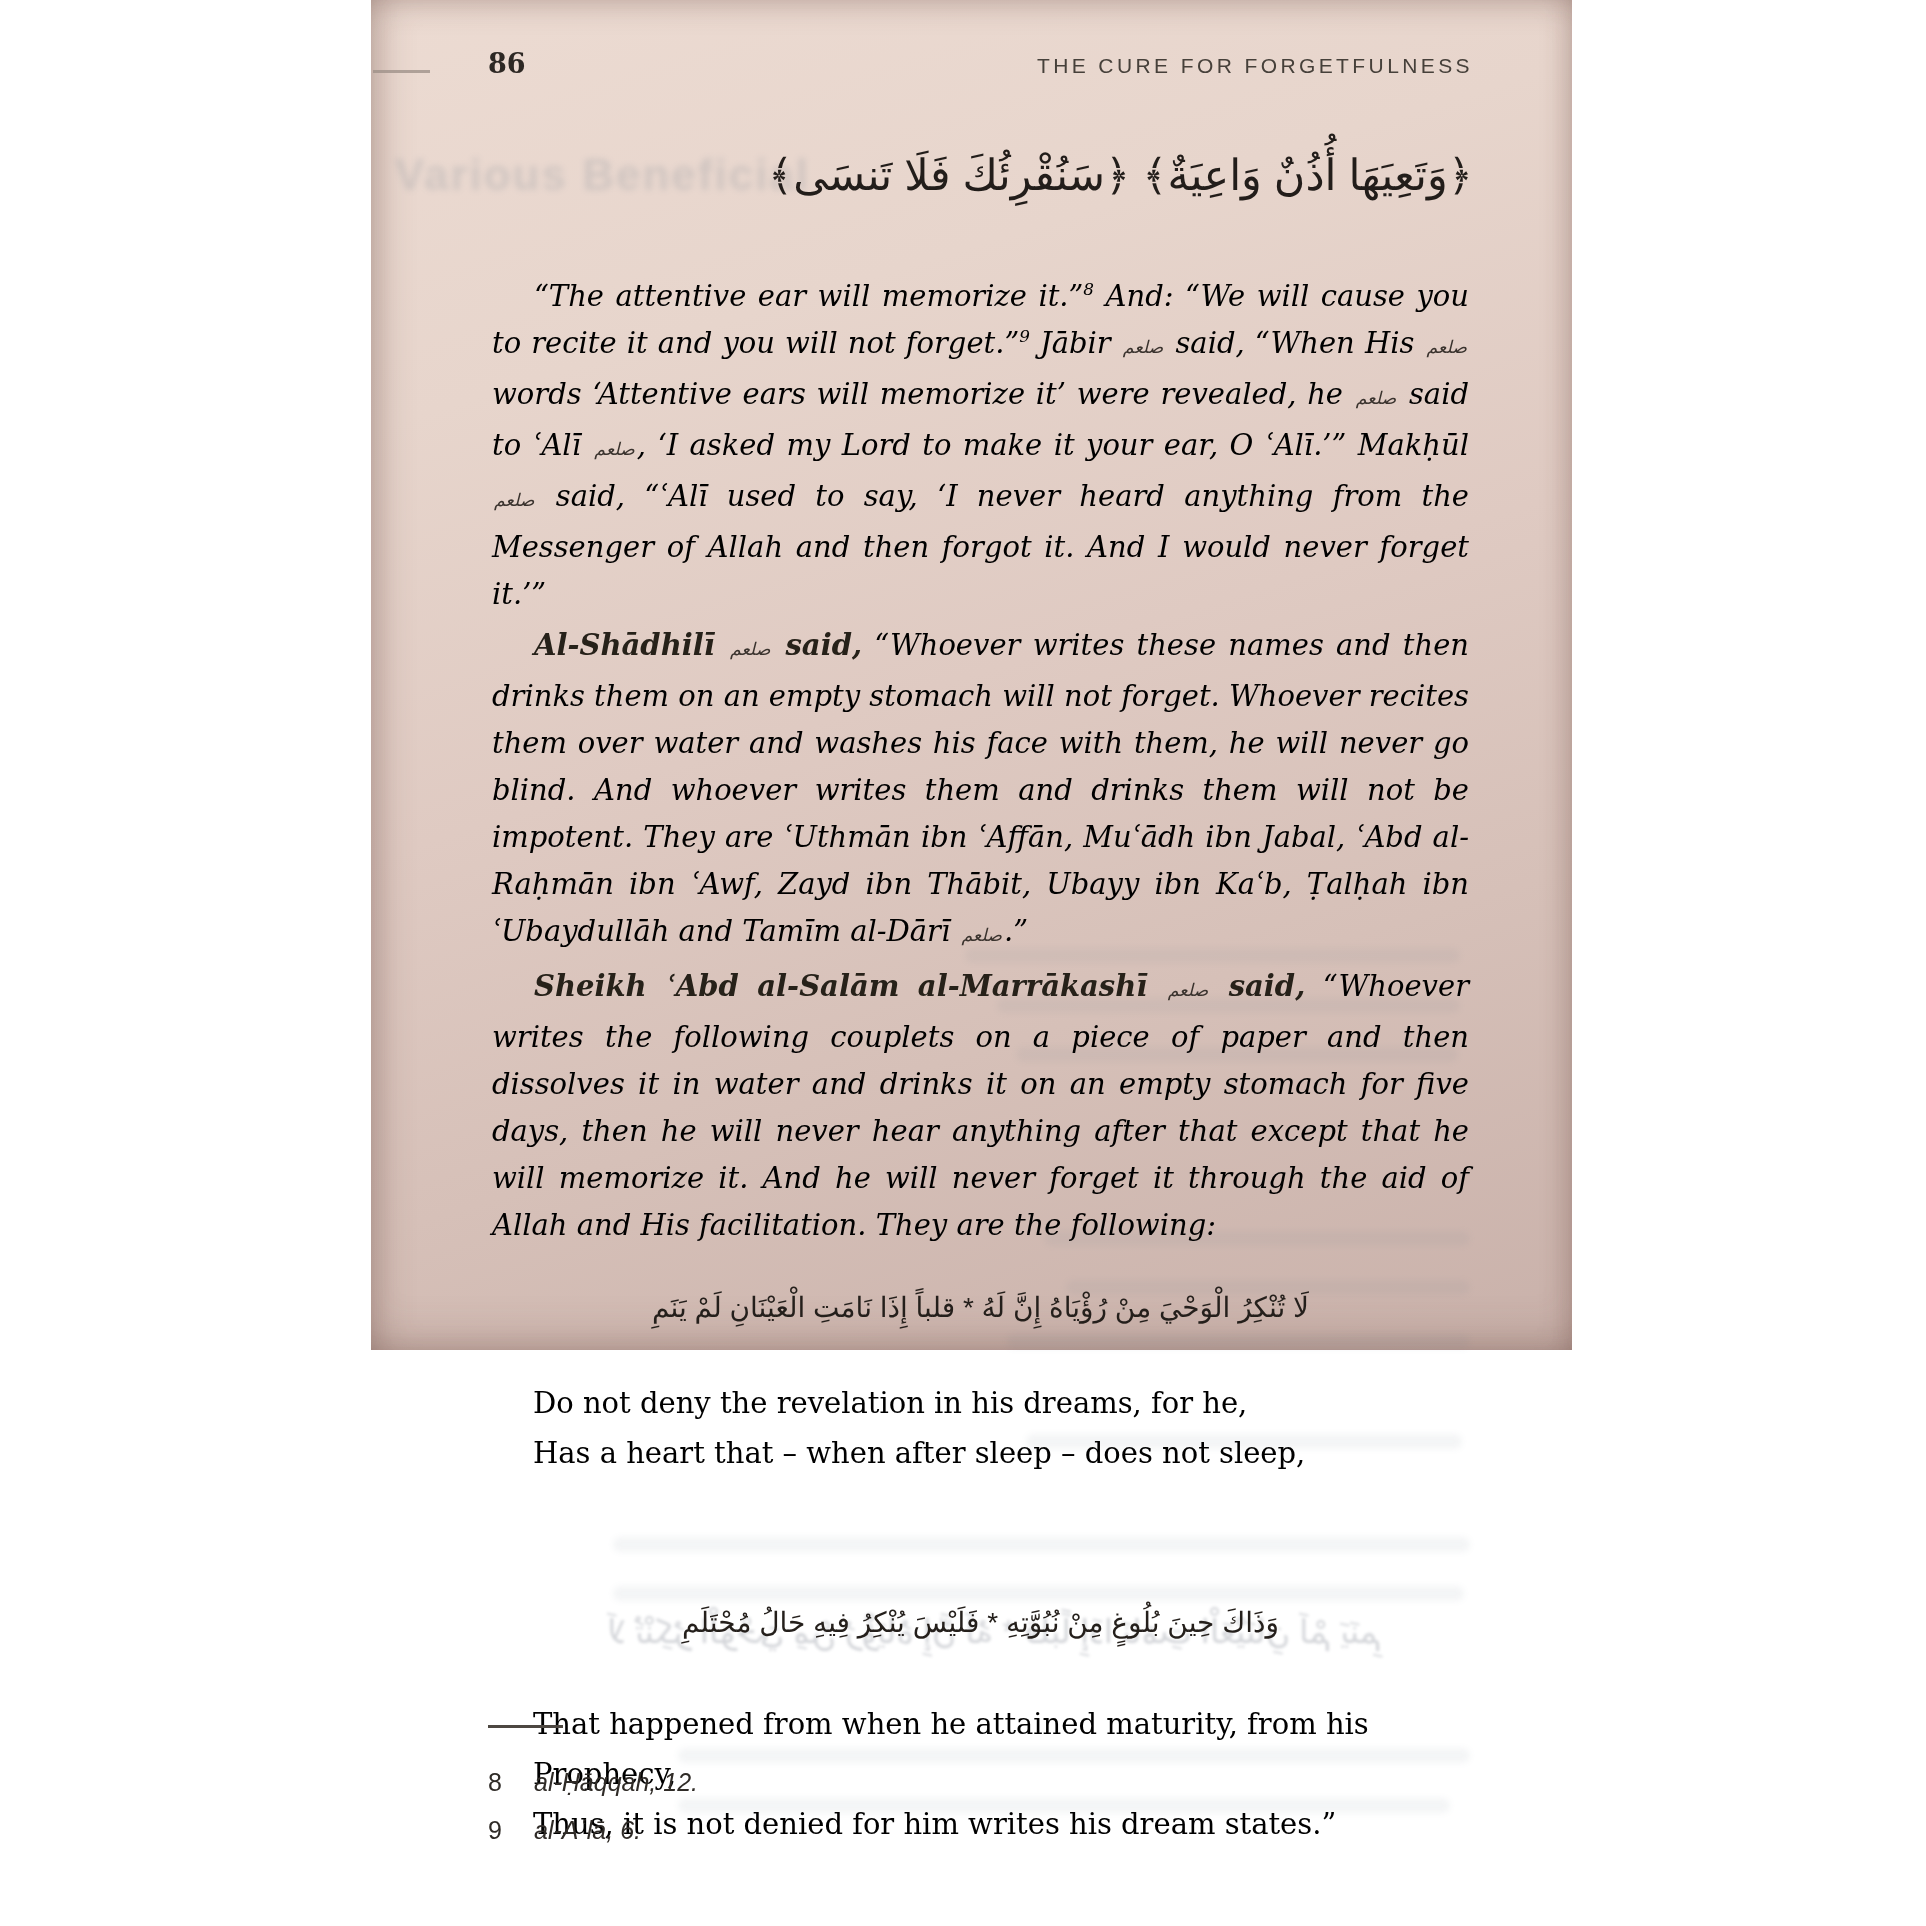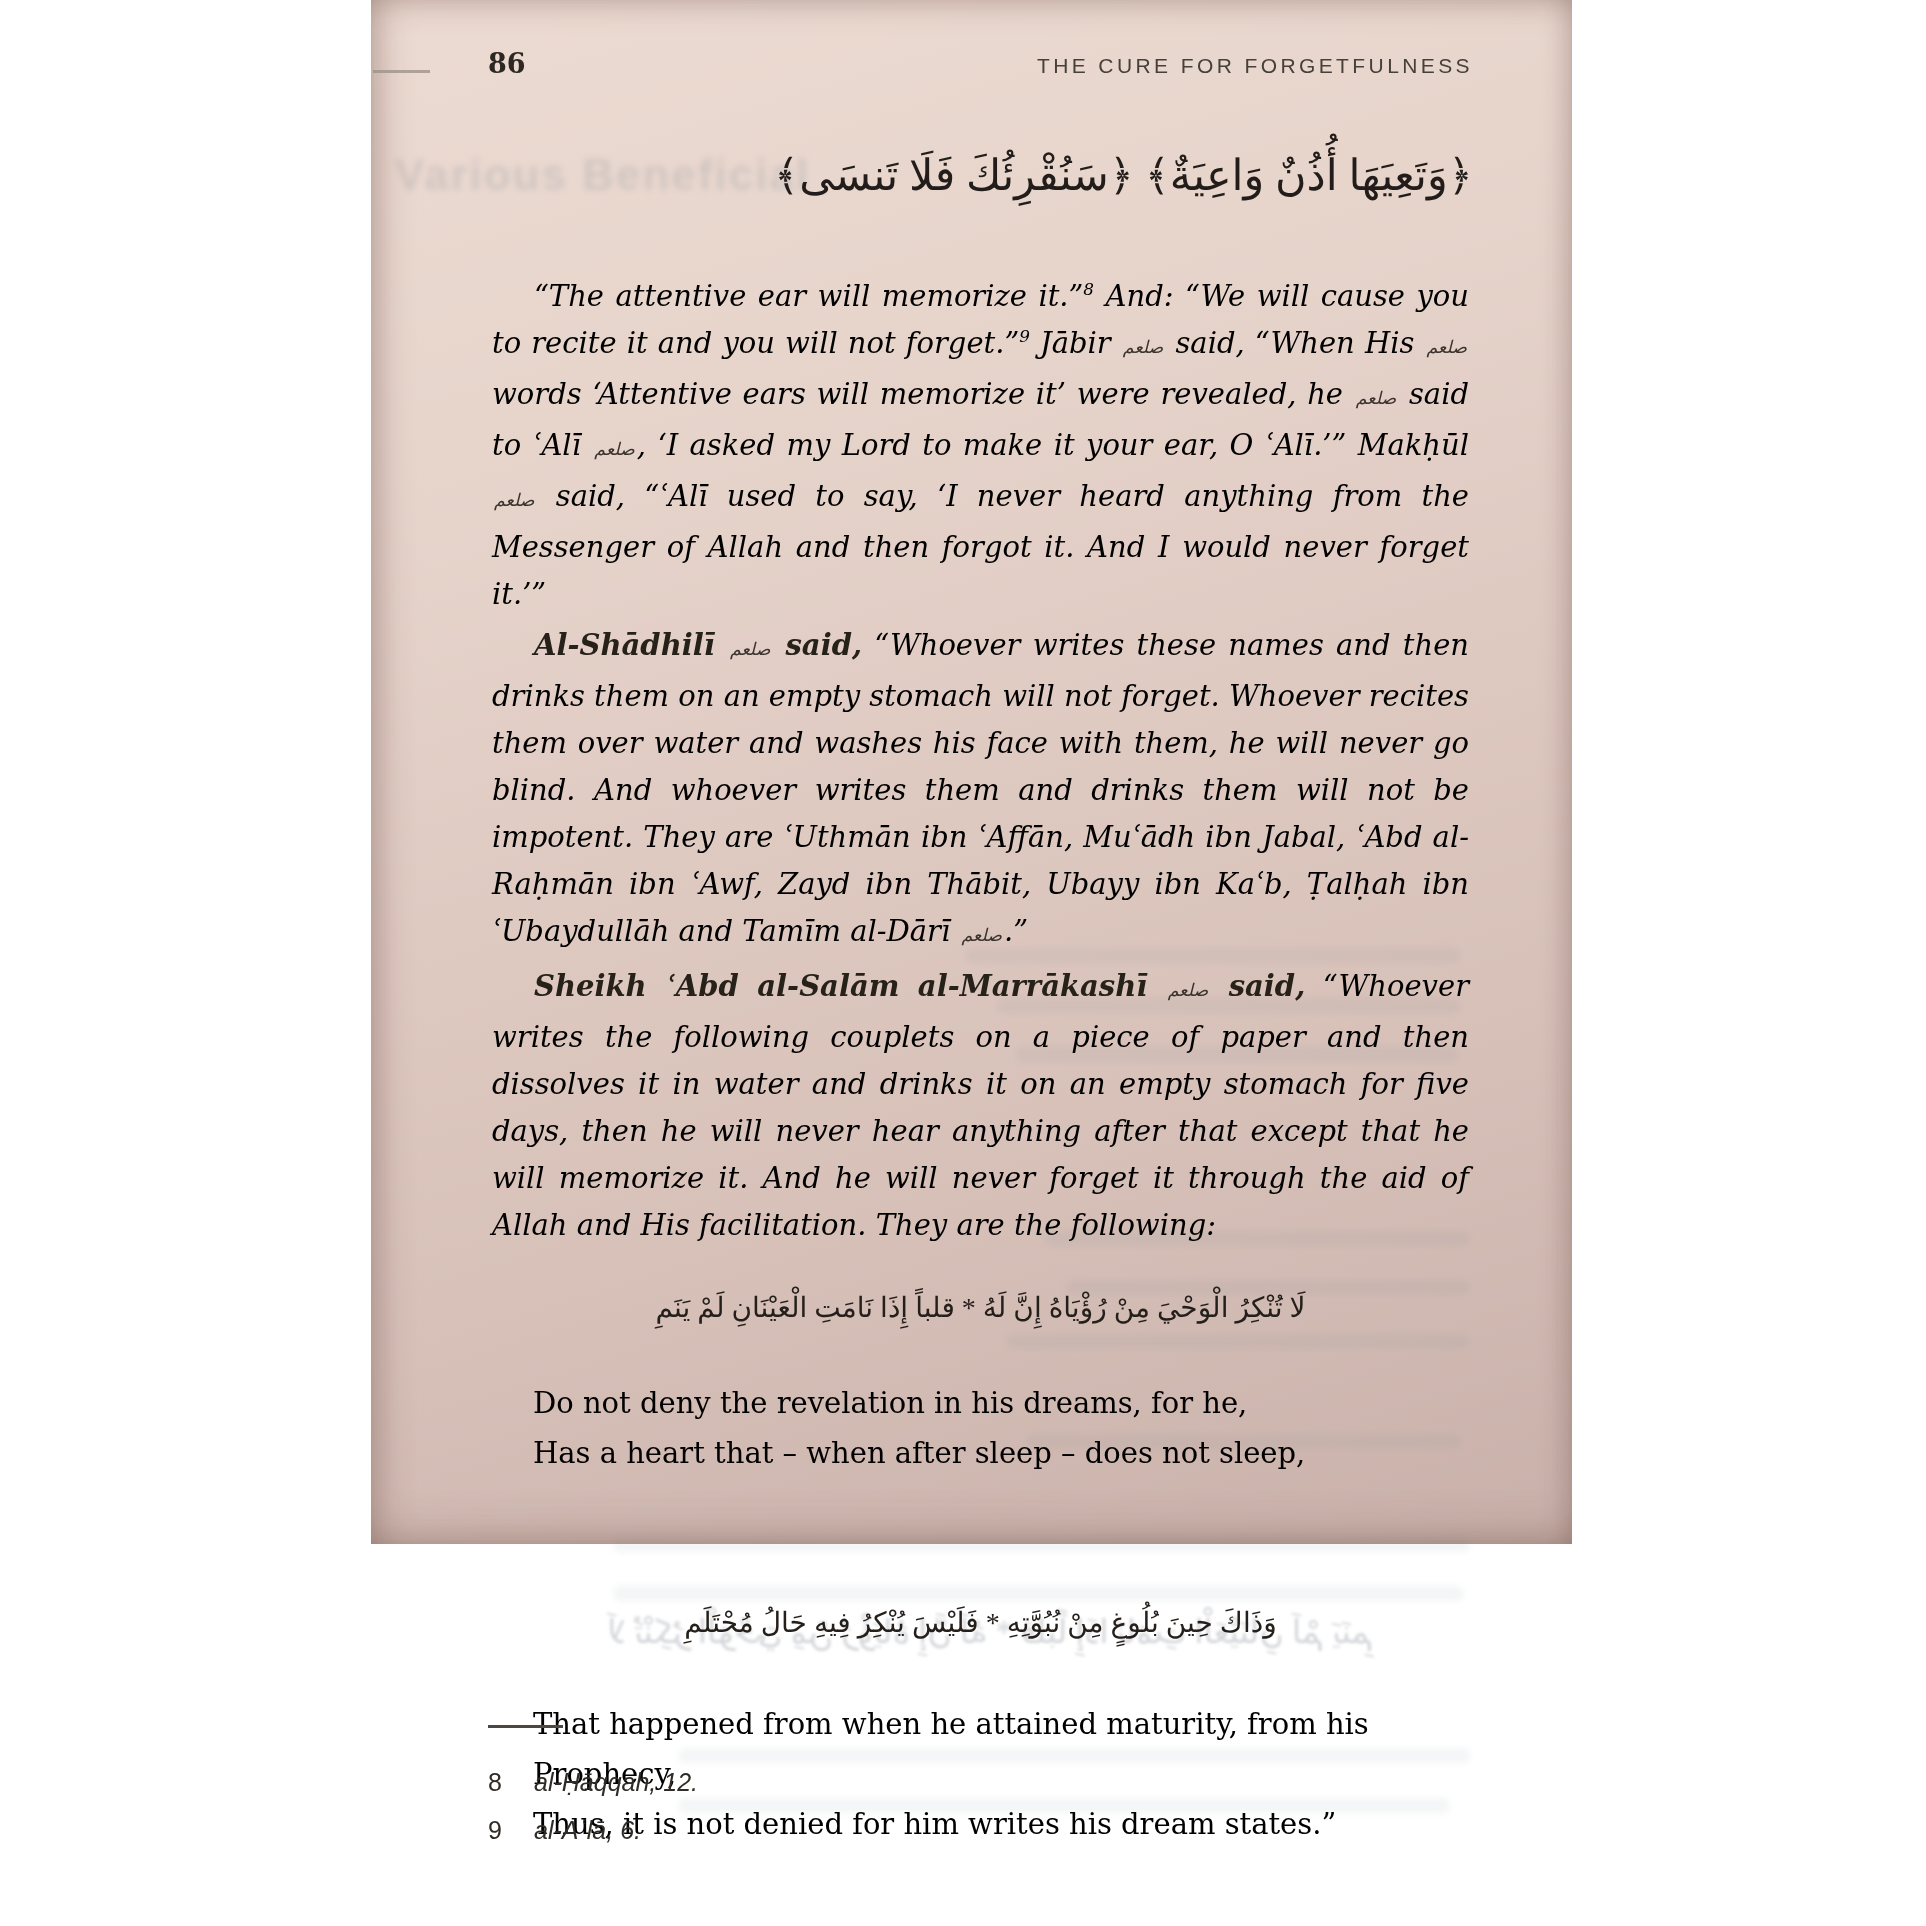--- a/index.html
+++ b/index.html
@@ -1,40 +1,40 @@
 <!DOCTYPE html>
 <html><head>
 <meta charset="utf-8">
 <style>
   html,body{margin:0;padding:0;background:#ffffff;}
   body{width:1927px;height:1927px;position:relative;overflow:hidden;
        font-family:"DejaVu Serif", serif;}
 
   
   .page{
-    position:absolute;left:371px;top:0;width:1201px;height:1544px;
+    position:absolute;left:371px;top:0;width:1201px;height:1350px;
     background:linear-gradient(163deg,#ecdbd2 0%,#e7d5cc 25%,#dfcac2 50%,#d6c0b8 72%,#c9b1aa 100%);
     box-shadow:
       inset 22px 0 38px -16px rgba(95,62,55,.30),
       inset -16px 0 30px -14px rgba(95,62,55,.26),
       inset 0 16px 34px -14px rgba(95,62,55,.20),
       inset 0 -28px 46px -20px rgba(95,62,55,.24);
   }
 
   
   .header-row{position:absolute;top:48px;left:117px;right:99px;
     display:flex;justify-content:space-between;align-items:baseline;}
   .pagenum{font-size:27px;font-weight:bold;color:#2d2824;}
   .running{font-family:"Liberation Sans", sans-serif;font-size:21px;
     letter-spacing:3.4px;color:#46403a;font-weight:500;}
   .edge-dash{position:absolute;top:70px;left:2px;width:57px;height:3px;
     background:#9b8d85;opacity:.75;}
 
   
-  .ar{font-family:Liberation Serif, serif;color:#221d1a;direction:rtl;}
+  .ar{font-family:Liberation Sans, sans-serif;color:#221d1a;direction:rtl;}
   .ar-heading{position:absolute;top:141px;left:117px;right:99px;
     font-size:43px;line-height:69px;text-align:right;}
   .ar-couplet{font-size:28px;line-height:61px;text-align:center;color:#241f1b;}
 
   
   .body-text{position:absolute;top:269px;left:117px;right:99px;
     font-size:29px;line-height:47px;text-align:justify;}
   .body-text p{margin:4px;text-indent:42px;font-style:italic;}
   .body-text b{color:#262119;}
   sup{font-size:.58em;line-height:0;vertical-align:super;}

